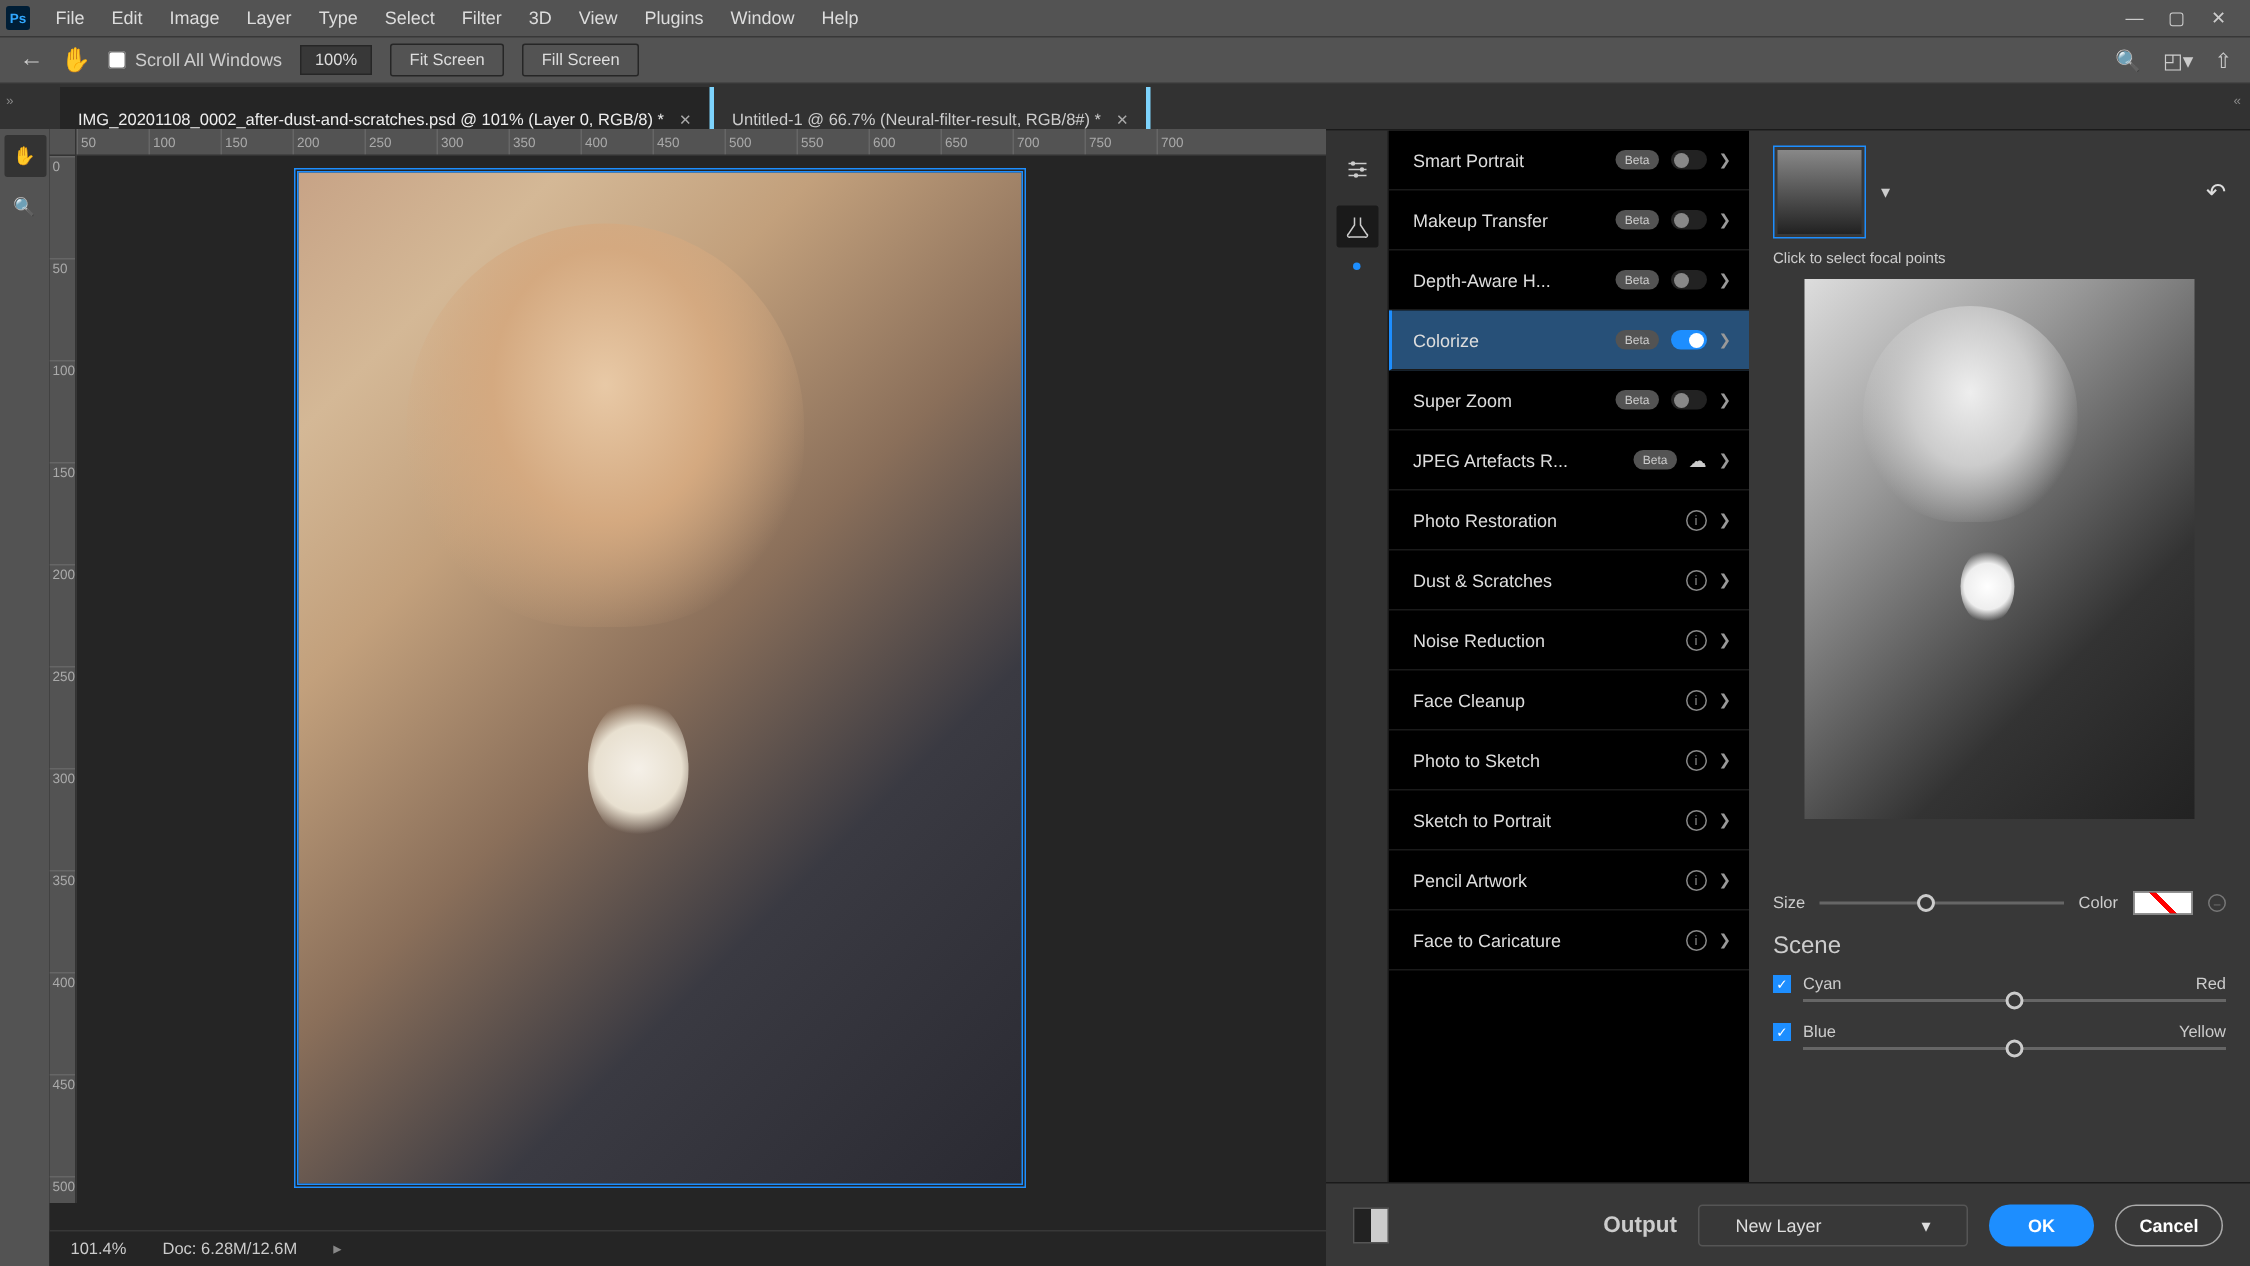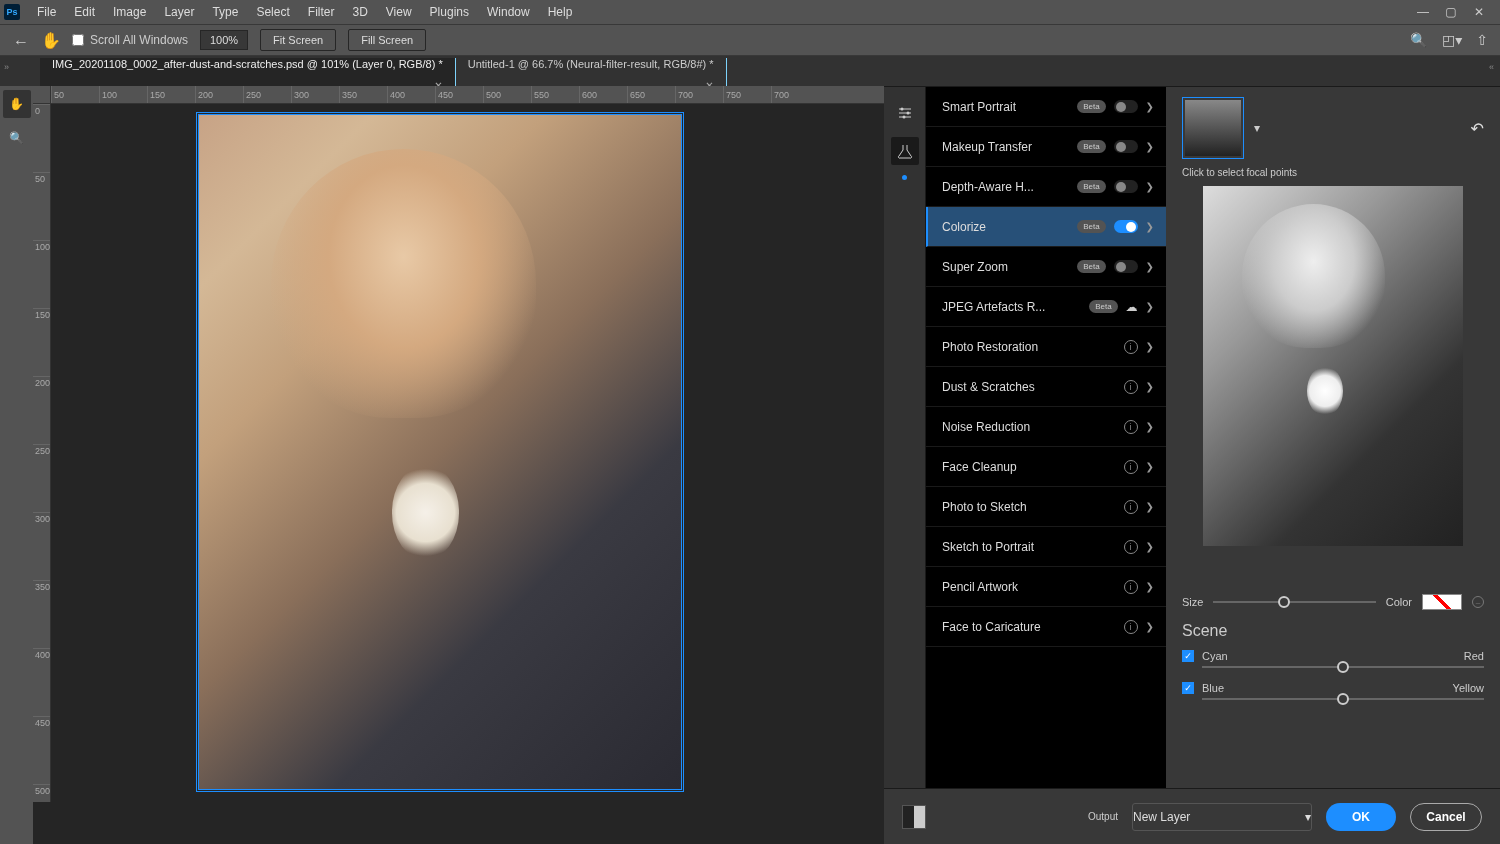--- a/index.html
+++ b/index.html
@@ -17,21 +17,21 @@
 .optbar .backbtn { width:18px; height:18px; display:flex; align-items:center; justify-content:center; color:#ccc; font-size:16px; }
 .optbar .handicon { width:18px; height:18px; color:#ccc; font-size:16px; display:flex; align-items:center; justify-content:center; }
 .optbar .chk { display:flex; align-items:center; gap:6px; color:#ccc; }
 .optbar .chk input { width:12px; height:12px; }
 .optbar .zoombox { width:48px; height:20px; background:#383838; border:1px solid #262626; color:#ddd; text-align:center; line-height:18px; font-size:11px; }
 .optbar .btn { height:22px; padding:0 12px; background:#535353; border:1px solid #262626; color:#ddd; line-height:20px; border-radius:2px; font-size:11px; }
 .optbar .right-icons { margin-left:auto; display:flex; gap:14px; align-items:center; color:#ccc; font-size:14px;}
 
 
 .tabbar { height:30px; background:#323232; display:flex; align-items:flex-end; padding-left:40px; position:relative; }
-.tabbar .tab { height:28px; padding:0 12px; display:flex; align-items:flex-end; gap:10px; font-size:11px; border-right:1px solid #7dd3fc;flex-direction:column; }
+.tabbar .tab { height:28px; padding:0 12px; display:flex; align-items:flex-end; gap:10px; font-size:11px; border-right:3px solid #7dd3fc; }
 .tabbar .tab.active { background:#252525; color:#eee; }
 .tabbar .tab .x { color:#aaa; font-size:10px; }
 .tabbar .expand-left { position:absolute; left:4px; top:6px; color:#888; font-size:9px;}
 .tabbar .expand-right { position:absolute; right:6px; top:6px; color:#888; font-size:9px;}
 
 
 .main { position:absolute; top:86px; bottom:0; left:0; right:0; display:flex; }
 
 
 .toolcol { width:33px; background:#535353; display:flex; flex-direction:column; align-items:center; padding-top:4px; gap:6px; }
@@ -99,22 +99,22 @@
 .scene-chk { width:12px; height:12px; background:#1d8eff; display:flex; align-items:center; justify-content:center; color:#fff; font-size:9px;}
 .scene-slider { height:2px; background:#666; position:relative; margin:4px 0 14px 20px;}
 .scene-slider .knob { position:absolute; top:-5px; width:12px; height:12px; border-radius:50%; background:#383838; border:2px solid #ccc;}
 
 
 .nf-footer { height:56px; border-top:1px solid #1a1a1a; display:flex; align-items:center; padding:0 18px; gap:14px; background:#383838;}
 .nf-footer .split { width:24px; height:24px; border:1px solid #555; display:flex; }
 .nf-footer .split div { width:50%; }
 .nf-footer .split div:first-child { background:#222;}
 .nf-footer .split div:last-child { background:#ccc;}
-.nf-footer .outlbl { margin-left:auto; color:#ccc; font-size:10px;}
-.nf-footer .outsel { width:180px; height:28px; border:1px solid #555; background:#383838; color:#ddd; padding:0 0; display:flex; align-items:center; justify-content:space-between; border-radius:3px; font-size:12px;}
+.nf-footer .outlbl { margin-left:auto; color:#ccc; font-size:15px;font-weight:bold;}
+.nf-footer .outsel { width:180px; height:28px; border:1px solid #555; background:#383838; color:#ddd; padding:0 24px; display:flex; align-items:center; justify-content:space-between; border-radius:3px; font-size:12px;}
 .nf-footer .ok { width:70px; height:28px; background:#1d8eff; color:#fff; border:none; border-radius:14px; font-size:12px; font-weight:600;}
 .nf-footer .cancel { width:72px; height:28px; background:#383838; color:#fff; border:1px solid #aaa; border-radius:14px; font-size:12px; font-weight:600;}
 </style>
 </head>
 <body>
 
 <div class="menubar">
   <div class="logo">Ps</div>
   <div class="menuitem">File</div>
   <div class="menuitem">Edit</div>
@@ -199,20 +199,25 @@
         <div class="tick">150</div>
         <div class="tick">200</div>
         <div class="tick">250</div>
         <div class="tick">300</div>
         <div class="tick">350</div>
         <div class="tick">400</div>
         <div class="tick">450</div>
         <div class="tick">500</div>
       </div>
     <div class="photo"></div>
+    <div class="statusbar">
+      <span>101.4%</span>
+      <span>Doc: 6.28M/12.6M</span>
+      <span class="chev">▸</span>
+    </div>
   </div>
 
   <div class="nf-panel">
     <div class="nf-body">
       <div class="nf-iconcol">
         <div class="ic">
           <svg width="16" height="16" viewBox="0 0 16 16">
               <path d="M2 4h12M2 8h12M2 12h12" stroke="#ccc" stroke-width="1" fill="none"></path>
               <circle cx="5" cy="4" r="1.5" fill="#ccc"></circle>
               <circle cx="11" cy="8" r="1.5" fill="#ccc"></circle>

